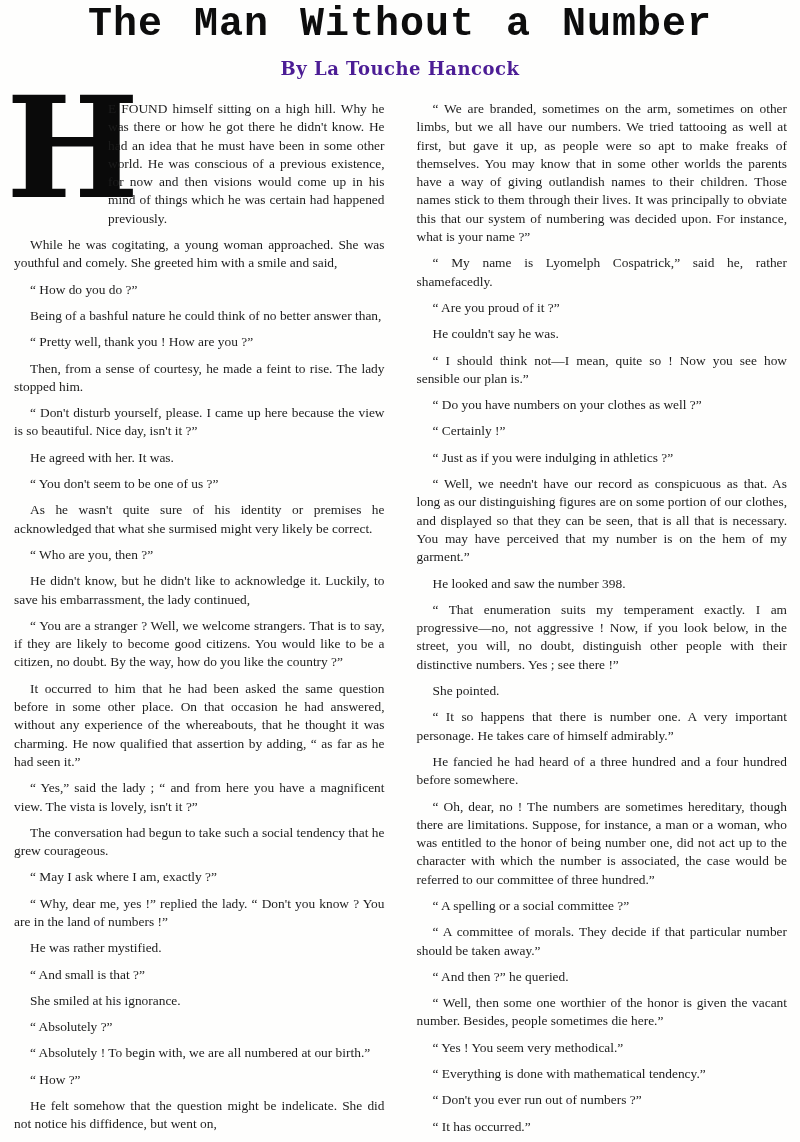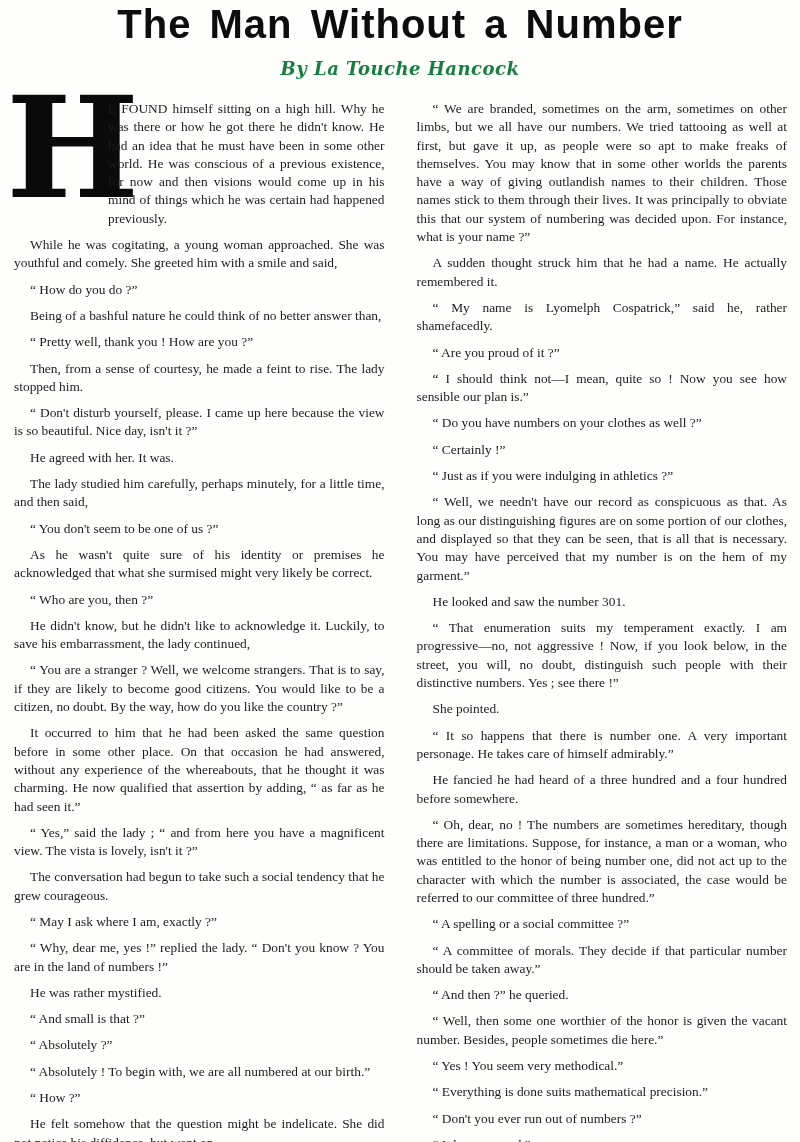--- a/index.html
+++ b/index.html
@@ -8,36 +8,35 @@
     width:800px;height:1142px;
     background:#fefefd;
     color:#1b1b1b;
     font-family:"Liberation Serif", serif;
     overflow:hidden;
     box-sizing:border-box;
   }
   .title{
     margin:2px 0 0 0;
     text-align:center;
-    font-family:Liberation Sans, sans-serif;
+    font-family:Liberation Mono, monospace;
     font-weight:bold;
     font-size:40px;
     letter-spacing:1px;
     color:#0d0d0d;
     word-spacing:6px;
   }
   .byline{
     margin-top:11px;
     text-align:center;
     font-family:"DejaVu Serif", serif;
     font-weight:bold;
     font-size:18px;
     letter-spacing:0.5px;
-    color:#15803d;
-    font-style:italic;
+    color:#4c1d95;
   }
   .columns{
     display:flex;
     gap:16px;
     padding:0 5px 0 6px;
     margin-top:13px;
   }
   .col{
     flex:1 1 0;
     font-size:13.4px;
@@ -72,59 +71,59 @@
     <div class="col">
       <div class="dropcap">H</div>
     <p class="np">E FOUND himself sitting on a high hill. Why he was there or how he got there he didn't know. He had an idea that he must have been in some other world. He was conscious of a previous existence, for now and then visions would come up in his mind of things which he was certain had happened previously.</p>
         <p>While he was cogitating, a young woman approached. She was youthful and comely. She greeted him with a smile and said,</p>
         <p>“ How do you do ?”</p>
         <p>Being of a bashful nature he could think of no better answer than,</p>
         <p>“ Pretty well, thank you ! How are you ?”</p>
         <p>Then, from a sense of courtesy, he made a feint to rise. The lady stopped him.</p>
         <p>“ Don't disturb yourself, please. I came up here because the view is so beautiful. Nice day, isn't it ?”</p>
         <p>He agreed with her. It was.</p>
-        <p>The lady studied him carefully, perhaps minutely, for a little time, and then said,</p>
         <p>“ You don't seem to be one of us ?”</p>
         <p>As he wasn't quite sure of his identity or premises he acknowledged that what she surmised might very likely be correct.</p>
         <p>“ Who are you, then ?”</p>
         <p>He didn't know, but he didn't like to acknowledge it. Luckily, to save his embarrassment, the lady continued,</p>
         <p>“ You are a stranger ? Well, we welcome strangers. That is to say, if they are likely to become good citizens. You would like to be a citizen, no doubt. By the way, how do you like the country ?”</p>
         <p>It occurred to him that he had been asked the same question before in some other place. On that occasion he had answered, without any experience of the whereabouts, that he thought it was charming. He now qualified that assertion by adding, “ as far as he had seen it.”</p>
         <p>“ Yes,” said the lady ; “ and from here you have a magnificent view. The vista is lovely, isn't it ?”</p>
         <p>The conversation had begun to take such a social tendency that he grew courageous.</p>
         <p>“ May I ask where I am, exactly ?”</p>
         <p>“ Why, dear me, yes !” replied the lady. “ Don't you know ? You are in the land of numbers !”</p>
         <p>He was rather mystified.</p>
         <p>“ And small is that ?”</p>
+        <p>She smiled at his ignorance.</p>
         <p>“ Absolutely ?”</p>
         <p>“ Absolutely ! To begin with, we are all numbered at our birth.”</p>
         <p>“ How ?”</p>
         <p>He felt somehow that the question might be indelicate. She did not notice his diffidence, but went on,</p>
       </div>
     <div class="col">
         <p>“ We are branded, sometimes on the arm, sometimes on other limbs, but we all have our numbers. We tried tattooing as well at first, but gave it up, as people were so apt to make freaks of themselves. You may know that in some other worlds the parents have a way of giving outlandish names to their children. Those names stick to them through their lives. It was principally to obviate this that our system of numbering was decided upon. For instance, what is your name ?”</p>
-        <p>A sudden thought struck him that he had a name. He actually remembered it.</p>
         <p>“ My name is Lyomelph Cospatrick,” said he, rather shamefacedly.</p>
         <p>“ Are you proud of it ?”</p>
+        <p>He couldn't say he was.</p>
         <p>“ I should think not—I mean, quite so ! Now you see how sensible our plan is.”</p>
         <p>“ Do you have numbers on your clothes as well ?”</p>
         <p>“ Certainly !”</p>
         <p>“ Just as if you were indulging in athletics ?”</p>
         <p>“ Well, we needn't have our record as conspicuous as that. As long as our distinguishing figures are on some portion of our clothes, and displayed so that they can be seen, that is all that is necessary. You may have perceived that my number is on the hem of my garment.”</p>
-        <p>He looked and saw the number 301.</p>
-        <p>“ That enumeration suits my temperament exactly. I am progressive—no, not aggressive ! Now, if you look below, in the street, you will, no doubt, distinguish such people with their distinctive numbers. Yes ; see there !”</p>
+        <p>He looked and saw the number 398.</p>
+        <p>“ That enumeration suits my temperament exactly. I am progressive—no, not aggressive ! Now, if you look below, in the street, you will, no doubt, distinguish other people with their distinctive numbers. Yes ; see there !”</p>
         <p>She pointed.</p>
         <p>“ It so happens that there is number one. A very important personage. He takes care of himself admirably.”</p>
         <p>He fancied he had heard of a three hundred and a four hundred before somewhere.</p>
         <p>“ Oh, dear, no ! The numbers are sometimes hereditary, though there are limitations. Suppose, for instance, a man or a woman, who was entitled to the honor of being number one, did not act up to the character with which the number is associated, the case would be referred to our committee of three hundred.”</p>
         <p>“ A spelling or a social committee ?”</p>
         <p>“ A committee of morals. They decide if that particular number should be taken away.”</p>
         <p>“ And then ?” he queried.</p>
         <p>“ Well, then some one worthier of the honor is given the vacant number. Besides, people sometimes die here.”</p>
         <p>“ Yes ! You seem very methodical.”</p>
-        <p>“ Everything is done suits mathematical precision.”</p>
+        <p>“ Everything is done with mathematical tendency.”</p>
         <p>“ Don't you ever run out of numbers ?”</p>
         <p>“ It has occurred.”</p>
         <p>“ What youthful then ?”</p>
         <p>“ The baby was very small, and the numbers had run</p>
       </div>
   </div>
 </div>
 
 </body></html>

